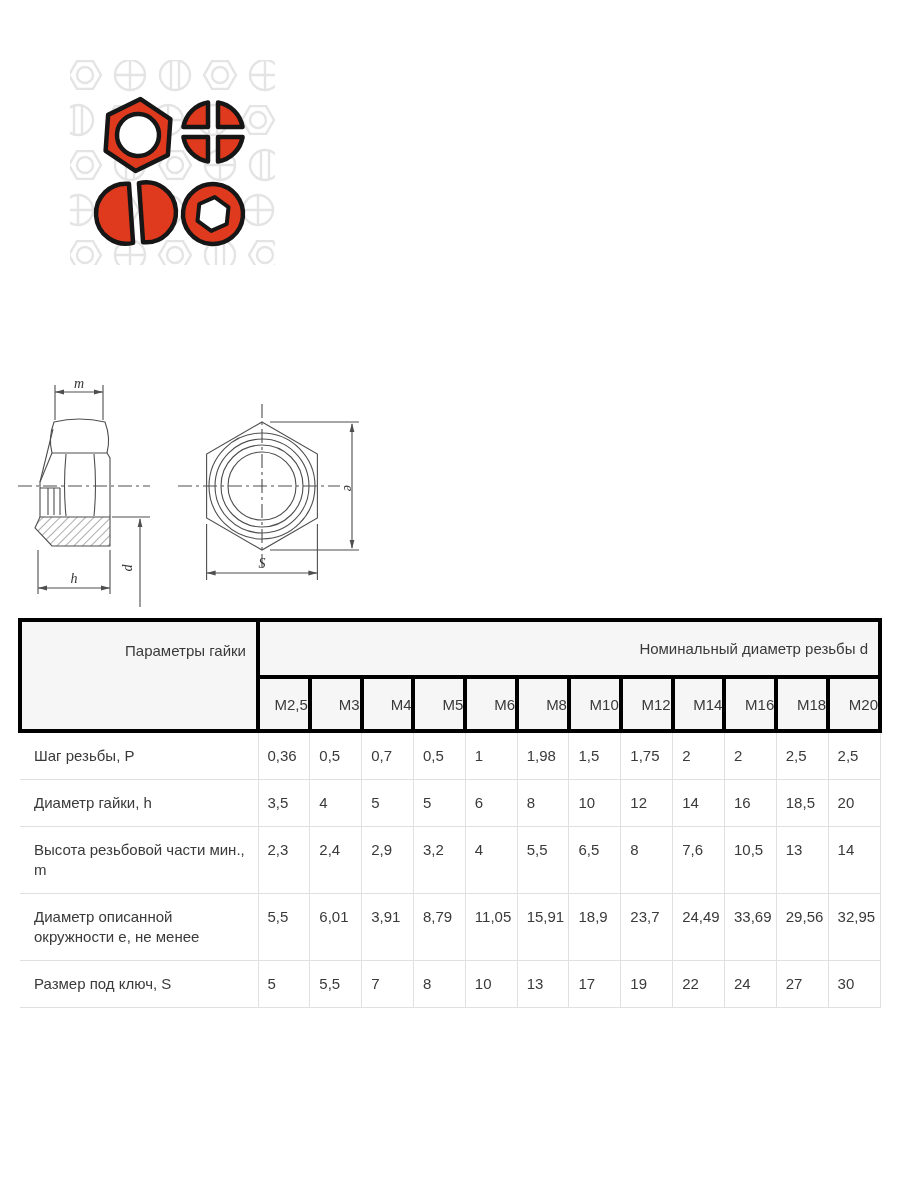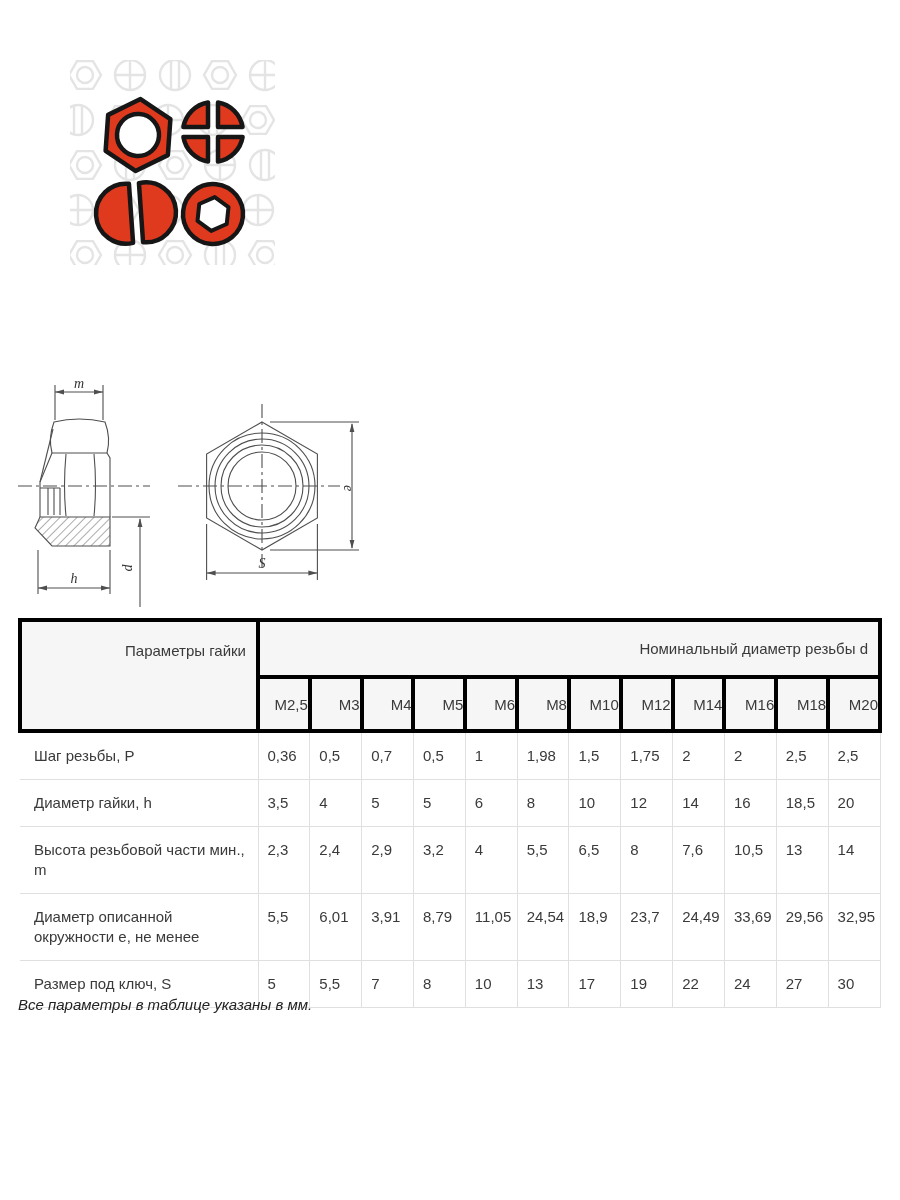--- a/index.html
+++ b/index.html
@@ -253,21 +253,21 @@
           <td>14</td>
         </tr>
         <tr>
           <th>Диаметр описанной
 окружности e, не менее</th>
           <td>5,5</td>
           <td>6,01</td>
           <td>3,91</td>
           <td>8,79</td>
           <td>11,05</td>
-          <td>24,54</td>
+          <td>15,91</td>
           <td>18,9</td>
           <td>23,7</td>
           <td>24,49</td>
           <td>33,69</td>
           <td>29,56</td>
           <td>32,95</td>
         </tr>
         <tr>
           <th>Размер под ключ, S</th>
           <td>5</td>
@@ -279,15 +279,14 @@
           <td>17</td>
           <td>19</td>
           <td>22</td>
           <td>24</td>
           <td>27</td>
           <td>30</td>
         </tr>
       </tbody>
   </table>
 
-  <div class="footer-note">Все параметры в таблице указаны в мм.</div>
 
 </div>
 
 </body></html>

